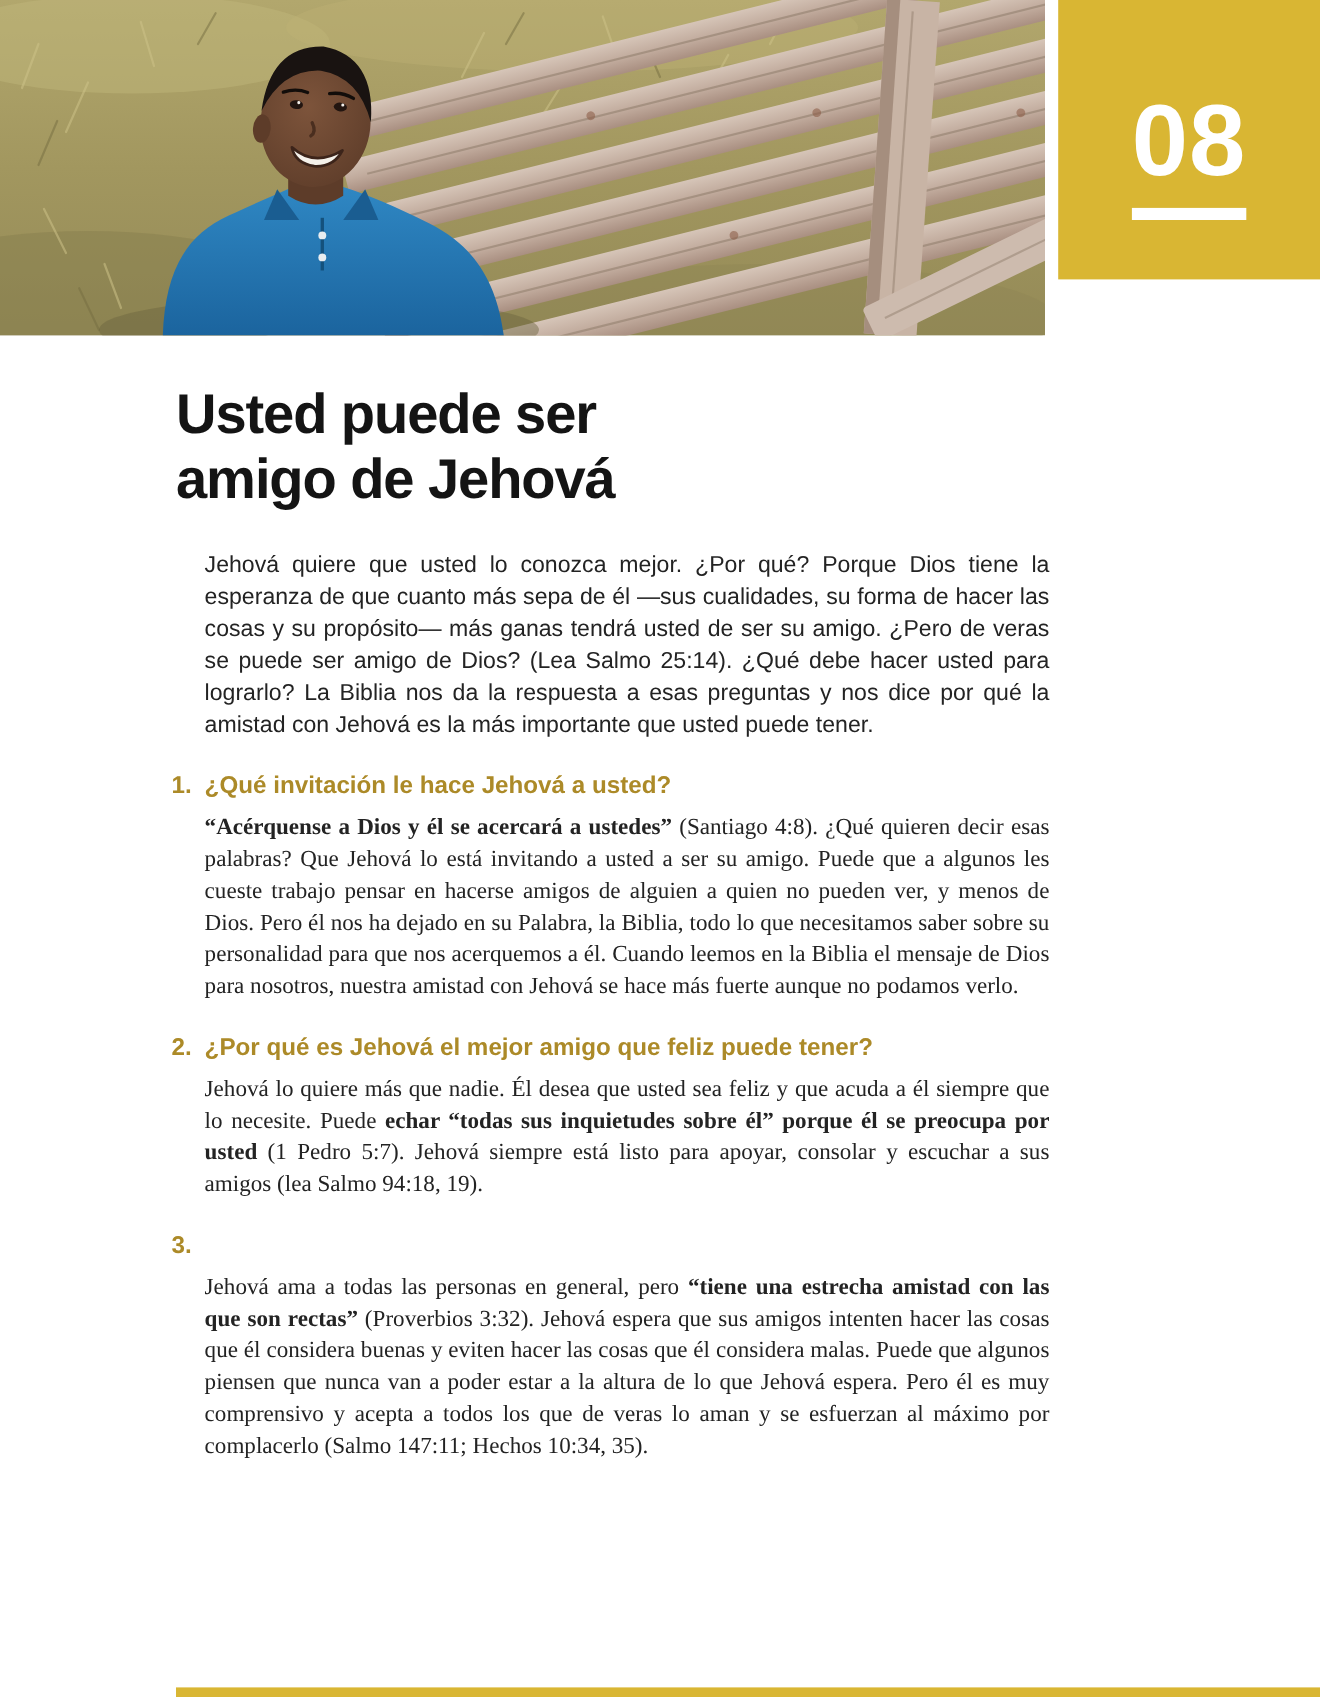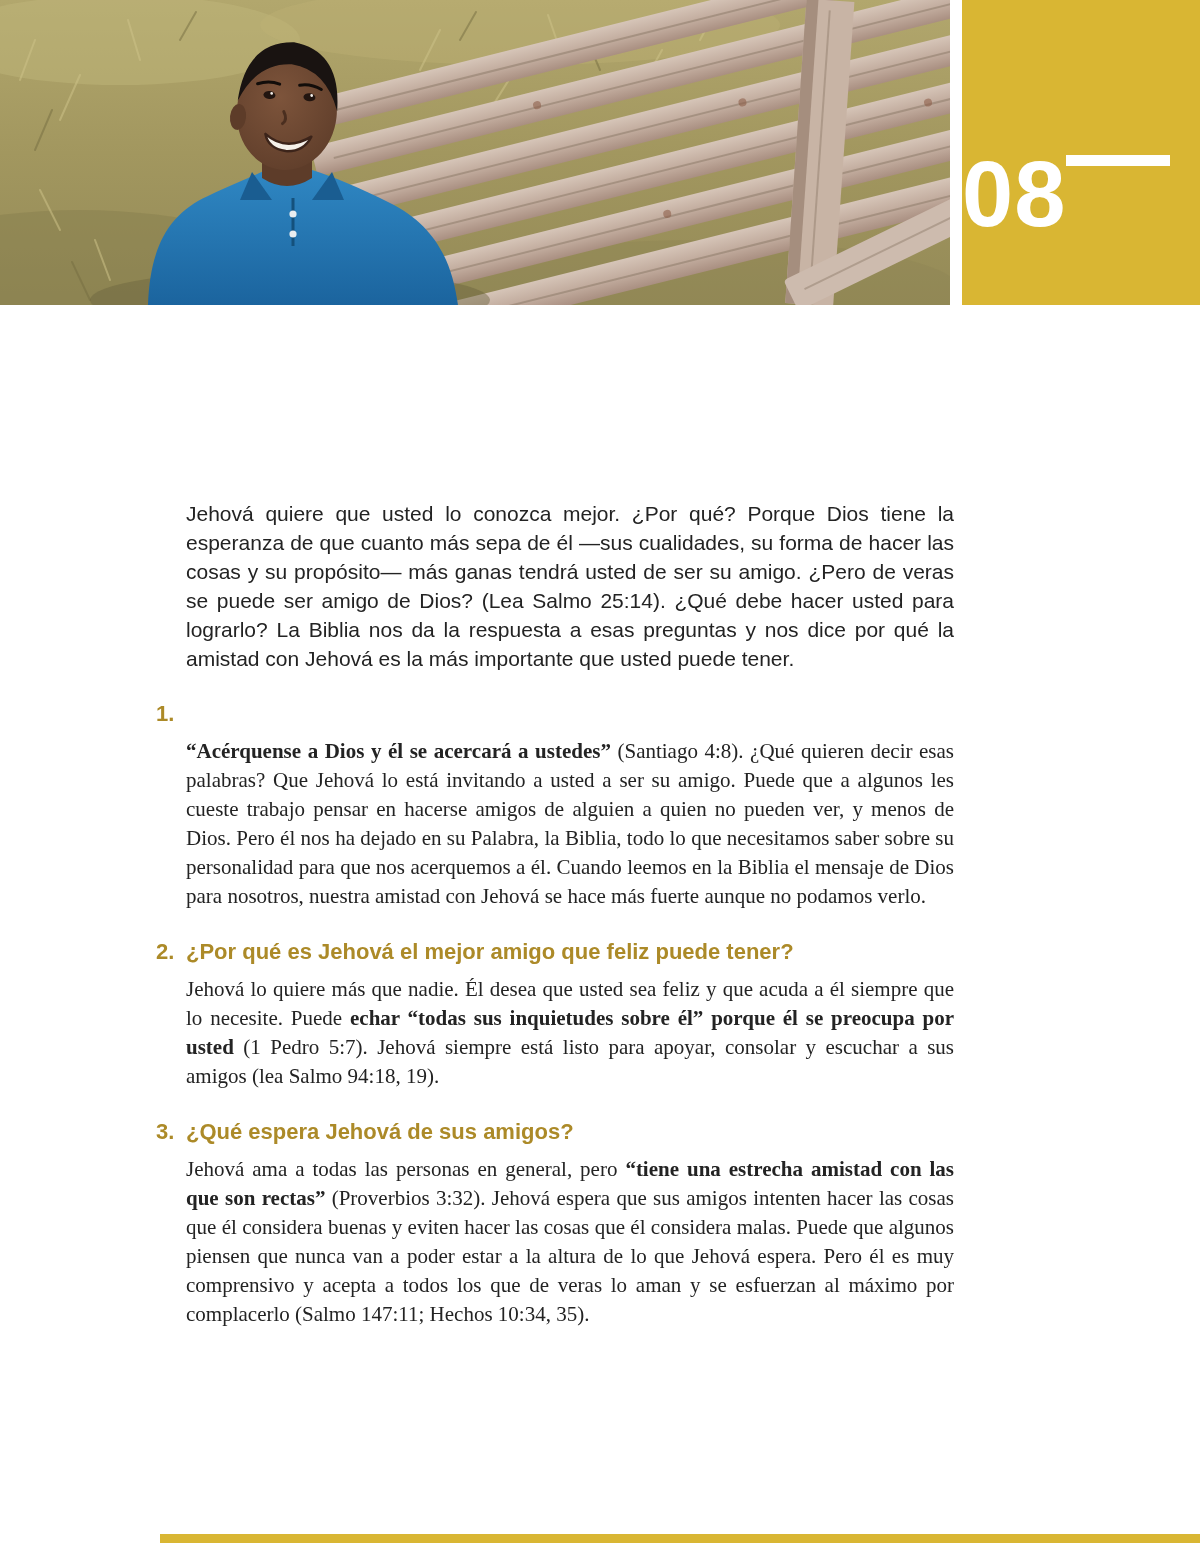--- a/index.html
+++ b/index.html
@@ -6,22 +6,22 @@
   .page {
     position:relative; width:1200px; height:1543px; background:#ffffff;
     font-family:"Liberation Sans", sans-serif; overflow:hidden;
   }
 
   
   .hero-photo { position:absolute; left:0; top:0; width:950px; height:305px; display:block; }
 
   
   .lesson-badge {
-    position:absolute; left:962px; top:0; width:238px; height:305px;
-    background:#d9b633; display:flex; flex-direction:row; align-items:center;
+    position:absolute; left:962px; top:0; width:238px; height:254px;
+    background:#d9b633; display:flex; flex-direction:column; align-items:center;
   }
   .lesson-number {
     color:#ffffff; font-weight:bold; font-size:92px; line-height:1;
     margin-top:82px; letter-spacing:1px;
   }
   .lesson-underline { width:104px; height:11px; background:#ffffff; margin-top:15px; }
 
   
   .page-title {
     position:absolute; left:160px; top:347px; width:820px;
@@ -162,39 +162,43 @@
         <path d="M268,136 Q290,152 314,134 Q308,150 290,151 Q272,150 268,136 Z" fill="#f5f1ea" stroke="#3c241a" stroke-width="2.5" stroke-linejoin="round"></path>
       </g>
     </g>
   </svg>
 
   <div class="lesson-badge">
     <div class="lesson-number">08</div>
     <div class="lesson-underline"></div>
   </div>
 
+  <h1 class="page-title" style="margin:0;">
+    <span>Usted puede ser</span><br>
+    <span>amigo de Jehová</span>
+  </h1>
 
   <div class="content">
 
     <p class="intro">Jehová quiere que usted lo conozca mejor. ¿Por qué? Porque Dios tiene la esperanza de que cuanto más sepa de él —sus cualidades, su forma de hacer las cosas y su propósito— más ganas tendrá usted de ser su amigo. ¿Pero de veras se puede ser amigo de Dios? (Lea Salmo 25:14). ¿Qué debe hacer usted para lograrlo? La Biblia nos da la respuesta a esas preguntas y nos dice por qué la amistad con Jehová es la más importante que usted puede tener.</p>
 
     <div class="q-heading">
       <span class="q-number">1.</span>
+      <span>¿Qué invitación le hace Jehová a usted?</span>
     </div>
     <p class="q-paragraph"><b>“Acérquense a Dios y él se acercará a ustedes”</b><span> (Santiago 4:8). ¿Qué quieren decir esas palabras? Que Jehová lo está invitando a usted a ser su amigo. Puede que a algunos les cueste trabajo pensar en hacerse amigos de alguien a quien no pueden ver, y menos de Dios. Pero él nos ha dejado en su Palabra, la Biblia, todo lo que necesitamos saber sobre su personalidad para que nos acerquemos a él. Cuando leemos en la Biblia el mensaje de Dios para nosotros, nuestra amistad con Jehová se hace más fuerte aunque no podamos verlo.</span></p>
 
     <div class="q-heading">
       <span class="q-number">2.</span>
       <span>¿Por qué es Jehová el mejor amigo que feliz puede tener?</span>
     </div>
     <p class="q-paragraph"><span>Jehová lo quiere más que nadie. Él desea que usted sea feliz y que acuda a él siempre que lo necesite. Puede </span><b>echar “todas sus inquietudes sobre él” porque él se preocupa por usted</b><span> (1 Pedro 5:7). Jehová siempre está listo para apoyar, consolar y escuchar a sus amigos (lea Salmo 94:18, 19).</span></p>
 
     <div class="q-heading">
       <span class="q-number">3.</span>
-      <span>¿Qué espera Jehová de sus amigos?</span>
     </div>
     <p class="q-paragraph"><span>Jehová ama a todas las personas en general, pero </span><b>“tiene una estrecha amistad con las que son rectas”</b><span> (Proverbios 3:32). Jehová espera que sus amigos intenten hacer las cosas que él considera buenas y eviten hacer las cosas que él considera malas. Puede que algunos piensen que nunca van a poder estar a la altura de lo que Jehová espera. Pero él es muy comprensivo y acepta a todos los que de veras lo aman y se esfuerzan al máximo por complacerlo (Salmo 147:11; Hechos 10:34, 35).</span></p>
 
   </div>
 
   <div class="footer-bar"></div>
 
 </div>
 
 </body></html>

